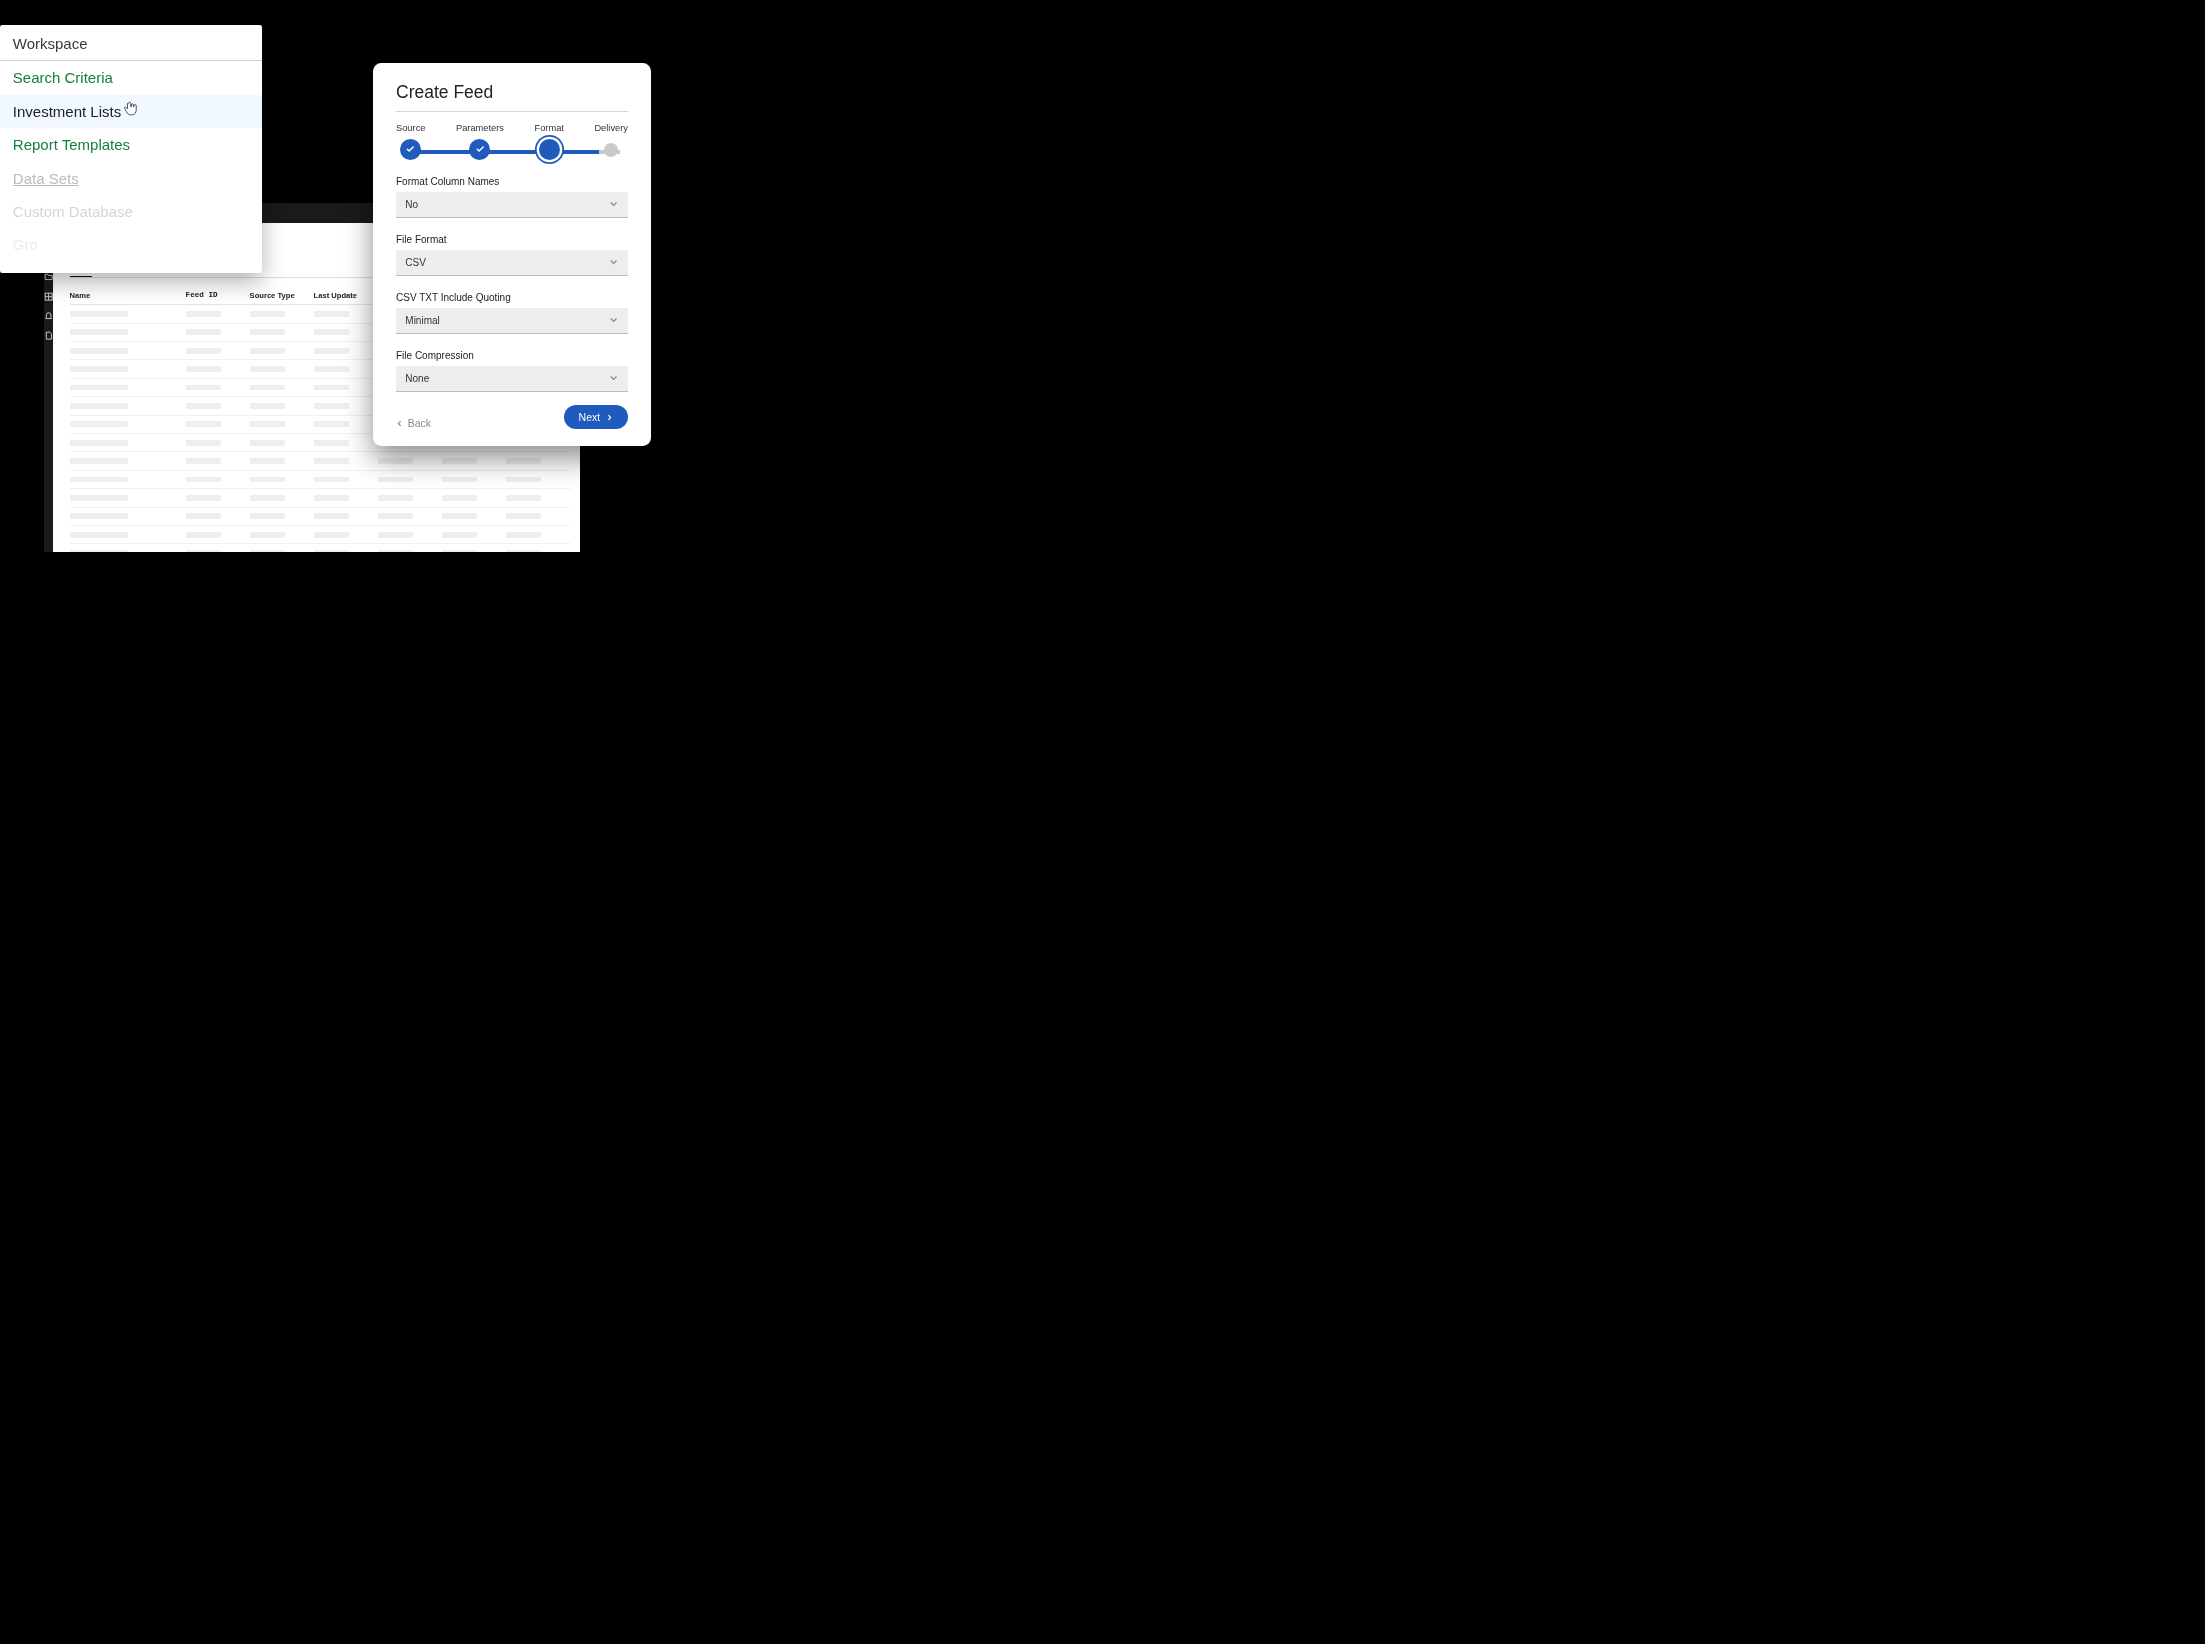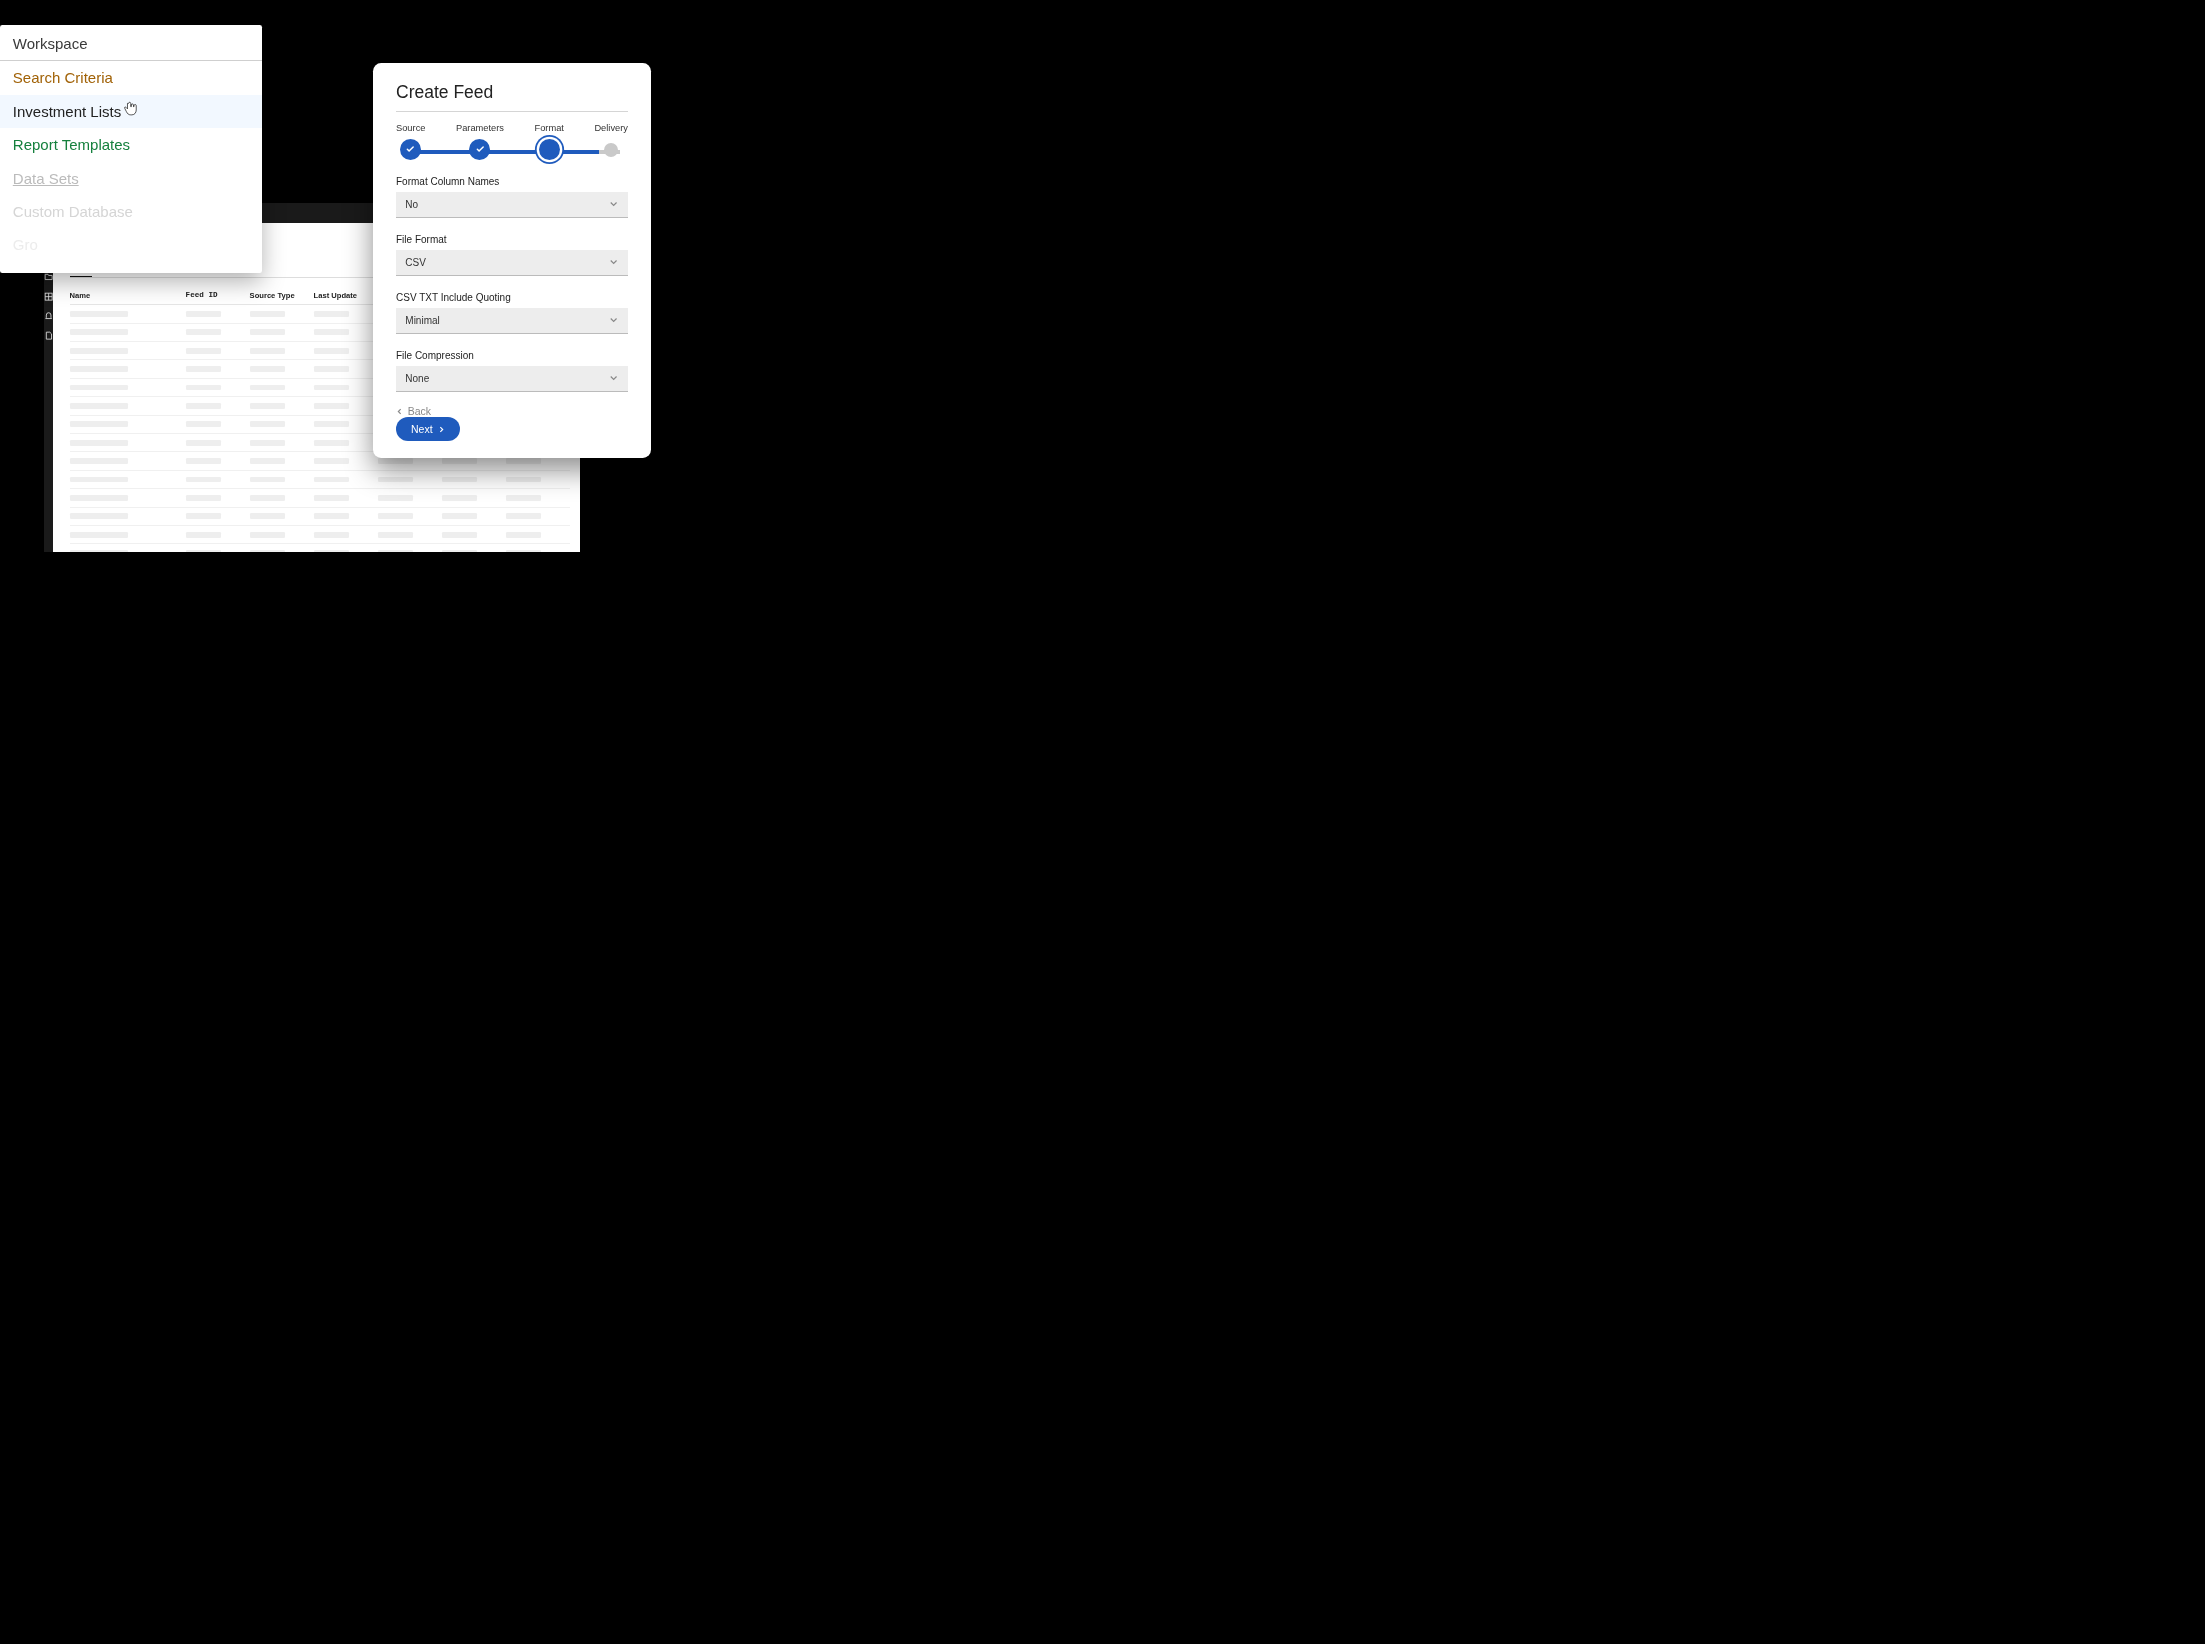--- a/index.html
+++ b/index.html
@@ -27,21 +27,21 @@
 .workspace-header {
   font-size: 15px;
   font-weight: 400;
   color: #3a3a3a;
   padding: 10.5px 12.8px 8.2px;
   border-bottom: 0.6px solid #cfcfcf;
 }
 .workspace-item {
   font-size: 15px;
   font-weight: 400;
-  color: #a16207;
+  color: #15803d;
   padding: 8.2px 12.8px;
   cursor: pointer;
 }
 .workspace-item.active {
   background: #f2f8ff;
   color: #222;
 }
 .workspace-item.faded1 { color: #15803d; }
 .workspace-item.faded2 { color: #bbb; text-decoration: underline; }
 .workspace-item.faded3 { color: #d5d5d5; }
@@ -189,23 +189,22 @@
   align-items: center;
   font-size: 10px;
   color: #333;
   cursor: pointer;
 }
 .cf-select .chev { color:#888; }
 
 .cf-footer {
   display:flex;
   justify-content: space-between;
-  align-items: flex-start;
+  align-items: flex-end;
   margin-top: 12.8px;
-  flex-direction: column;
 }
 .cf-back {
   color:#888;
   font-size: 10.5px;
   display:flex;
   align-items:center;
   gap:4.7px;
   cursor:pointer;
 }
 .cf-next {

